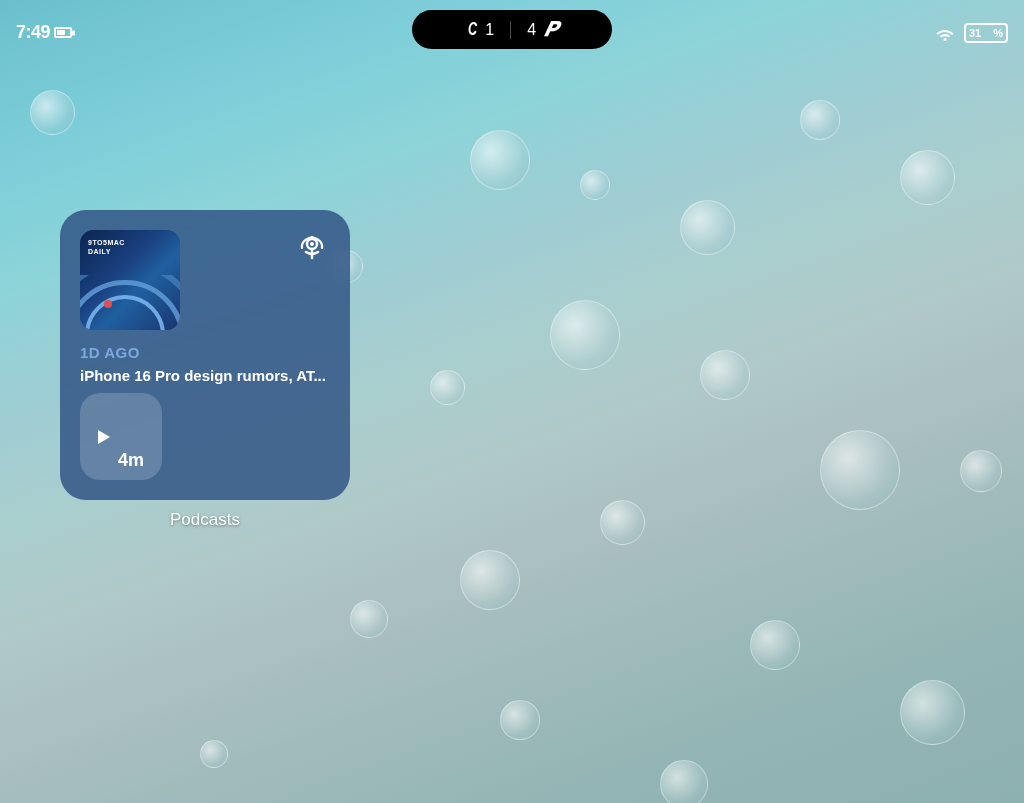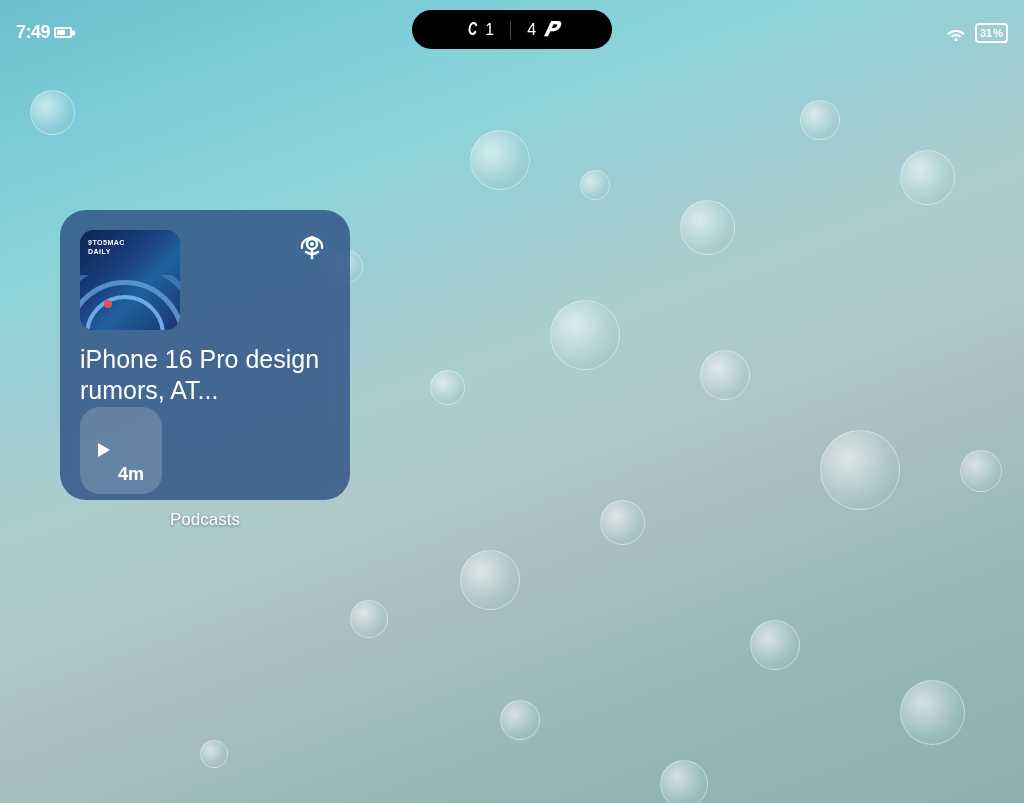--- a/index.html
+++ b/index.html
@@ -123,21 +123,21 @@
       display: flex;
       align-items: center;
       gap: 8px;
     }
 
     .battery-icon {
       display: flex;
       border: 2px solid white;
       border-radius: 4px;
       padding: 2px 3px;
-      gap: 1px;
+      gap: 12px;
       font-size: 11px;
       color: white;
       font-weight: 600;
       position: relative;
     }
 
     
     #widget-container {
       position: absolute;
       top: 210px;
@@ -241,22 +241,22 @@
     #podcast-ago {
       color: rgba(130, 175, 230, 0.9);
       font-size: 15px;
       font-weight: 600;
       text-transform: uppercase;
       letter-spacing: 0.5px;
     }
 
     #podcast-title {
       color: white;
-      font-size: 25px;
-      font-weight: 400;
+      font-size: 15px;
+      font-weight: 700;
       line-height: 1.25;
     }
 
     #play-button {
       margin-top: auto;
       display: inline-flex;
       align-items: center;
       gap: 8px;
       background: rgba(255, 255, 255, 0.18);
       border-radius: 20px;
@@ -390,20 +390,21 @@
           <circle cx="18" cy="14" r="5" fill="none" stroke="white" stroke-width="2.5"></circle>
           <path d="M18 19 L18 28" fill="none" stroke="white" stroke-width="2.5" stroke-linecap="round"></path>
           <path d="M12 22 Q18 26 24 22" fill="none" stroke="white" stroke-width="2.5" stroke-linecap="round"></path>
           <path d="M8 18 Q7 10 18 7 Q29 10 28 18" fill="none" stroke="white" stroke-width="2.2" stroke-linecap="round"></path>
           <circle cx="18" cy="14" r="2" fill="white"></circle>
         </svg>
       </div>
     </div>
 
     <div id="podcast-content">
+      <div id="podcast-ago">1D AGO</div>
       <div id="podcast-title">iPhone 16 Pro design rumors, AT...</div>
     </div>
 
     <div id="play-button">
       <div class="play-triangle"></div>
       <span id="play-duration">4m</span>
     </div>
   </div>
 
   <div id="widget-label">Podcasts</div>

